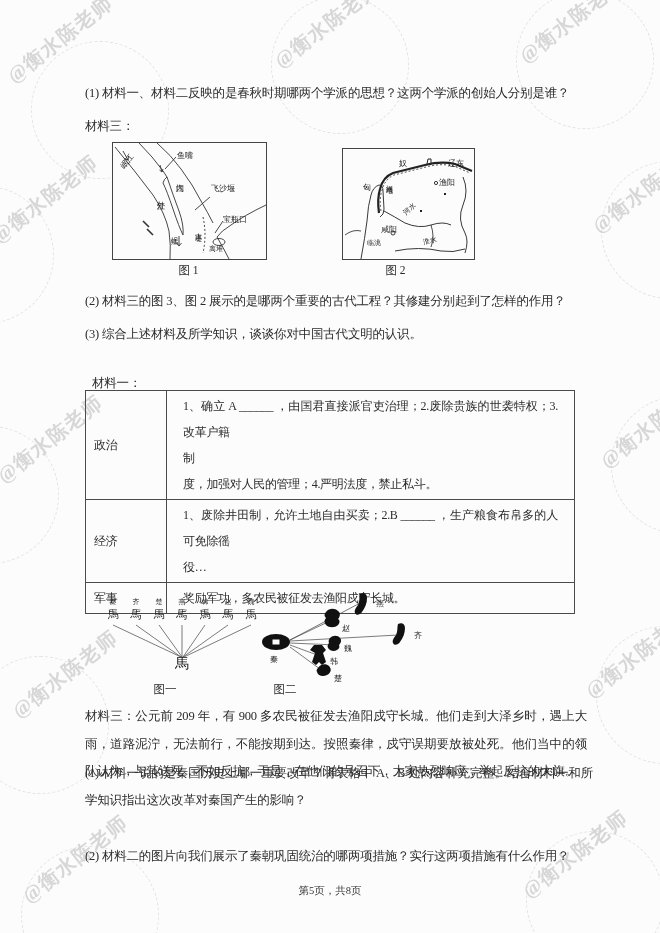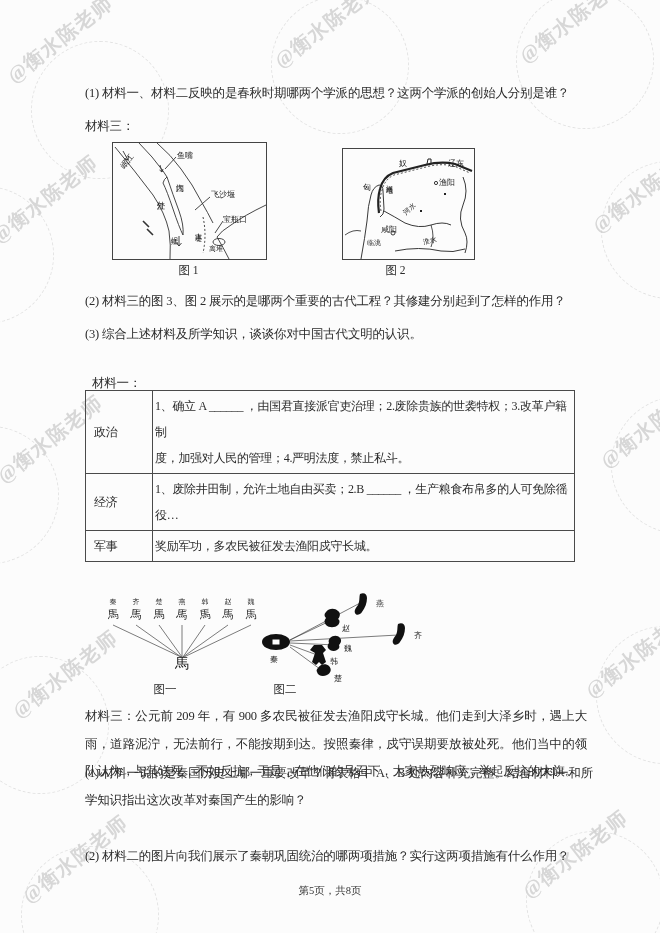--- a/index.html
+++ b/index.html
@@ -23,21 +23,21 @@
   .para{text-align:justify;}
   
   .mapfig{position:absolute; border:1px solid #444; background:#fcfcfc; z-index:1;}
   .mapfig svg{position:absolute; left:0; top:0; width:100%; height:100%;}
   .mlbl{position:absolute; font-size:8px; line-height:9px; color:#1c1c1c; white-space:nowrap; z-index:2;}
   .vert{writing-mode:vertical-rl; letter-spacing:1px;}
   .figcap{position:absolute; font-size:11.5px; text-align:center; z-index:1; margin:0;}
   
   .mtable{position:absolute; left:85px; top:390px; width:490px; border-collapse:collapse; z-index:1;
           font-size:12px; letter-spacing:-0.3px;}
-  .mtable td{border:1px solid #4a4a4a; padding:2px 2px; line-height:26px; vertical-align:middle;}
+  .mtable td{border:1px solid #4a4a4a; padding:2px 16px; line-height:26px; vertical-align:middle;}
   .mtable td.cat{width:56px; text-align:left; padding-left:8px;}
   .mtable td.cnt{white-space:pre-line; text-align:justify;}
   
   .figwrap{position:absolute; z-index:1;}
   .state-lbl{position:absolute; font-size:7px; width:16px; text-align:center; top:0;}
   .glyph{position:absolute; font-size:11px; width:16px; text-align:center; top:10px; color:#222;}
   .glyph.v1{transform:rotate(-6deg);} .glyph.v2{transform:rotate(5deg);}
   .glyph.v3{transform:rotate(-3deg);} .glyph.v4{transform:rotate(7deg);}
   .glyph.v5{transform:rotate(-8deg);} .glyph.v6{transform:rotate(4deg);}
   .glyph.v7{transform:rotate(-4deg);}
@@ -116,21 +116,21 @@
         <path d="M63,14 L52,26"></path>
         <path d="M97,54 L82,67"></path>
         <path d="M110,78 L102,90"></path>
         <path d="M30,78 l6,6 M34,86 l6,6" stroke-width="1.6"></path>
       </g>
     </svg>
     <span class="mlbl" style="left:6px;top:14px;transform:rotate(-52deg)">岷江</span>
     <span class="mlbl" style="left:64px;top:8px">鱼嘴</span>
     <span class="mlbl vert" style="left:62px;top:34px">内江</span>
     <span class="mlbl vert" style="left:43px;top:52px">外江</span>
-    <span class="mlbl" style="left:98px;top:47px">飞沙堰</span>
+    <span class="mlbl" style="left:98px;top:41px">飞沙堰</span>
     <span class="mlbl" style="left:110px;top:72px">宝瓶口</span>
     <span class="mlbl" style="left:96px;top:102px;font-size:7px">离堆</span>
     <span class="mlbl vert" style="left:80px;top:84px;font-size:7px">人字堤</span>
     <span class="mlbl vert" style="left:56px;top:88px;font-size:7px">岷江</span>
   </div>
   <p class="figcap" style="left:112px;top:263px;width:153px">图 1</p>
 
   <div class="mapfig" style="left:342px;top:148px;width:131px;height:110px">
     <svg viewBox="0 0 131 110">
       <g fill="none" stroke="#222">

